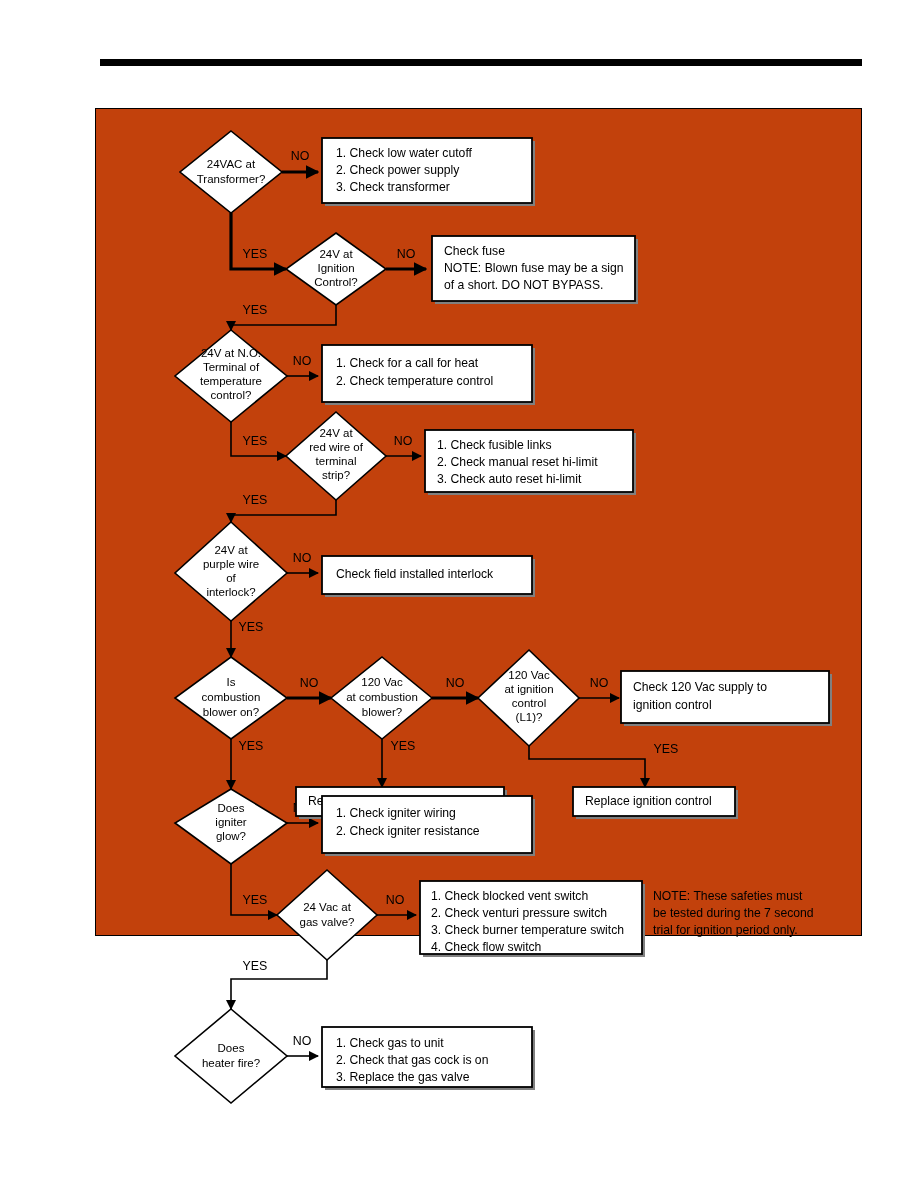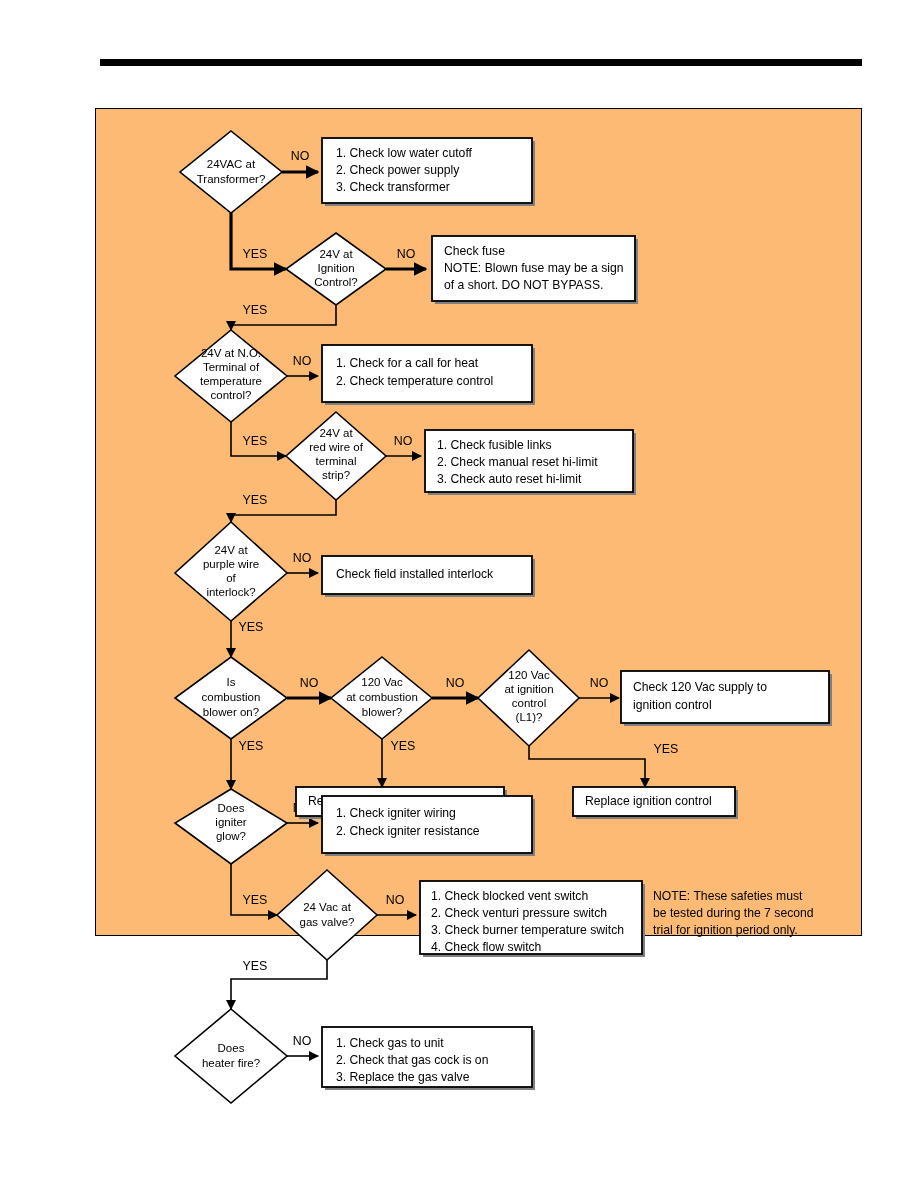--- a/index.html
+++ b/index.html
@@ -31,21 +31,21 @@
   }
   
   #content-frame {
     position: absolute;
     left: 95px;
     top: 108px;
     width: 767px;
     height: 828px;
     border: 1.5px solid #000000;
     box-sizing: border-box;
-    background: #fdba74;
+    background: #c2410c;
   }
   #flow-svg {
     position: absolute;
     left: 0;
     top: 0;
     width: 767px;
     height: 1006px;
     display: block;
   }
   .diamond-shape,

